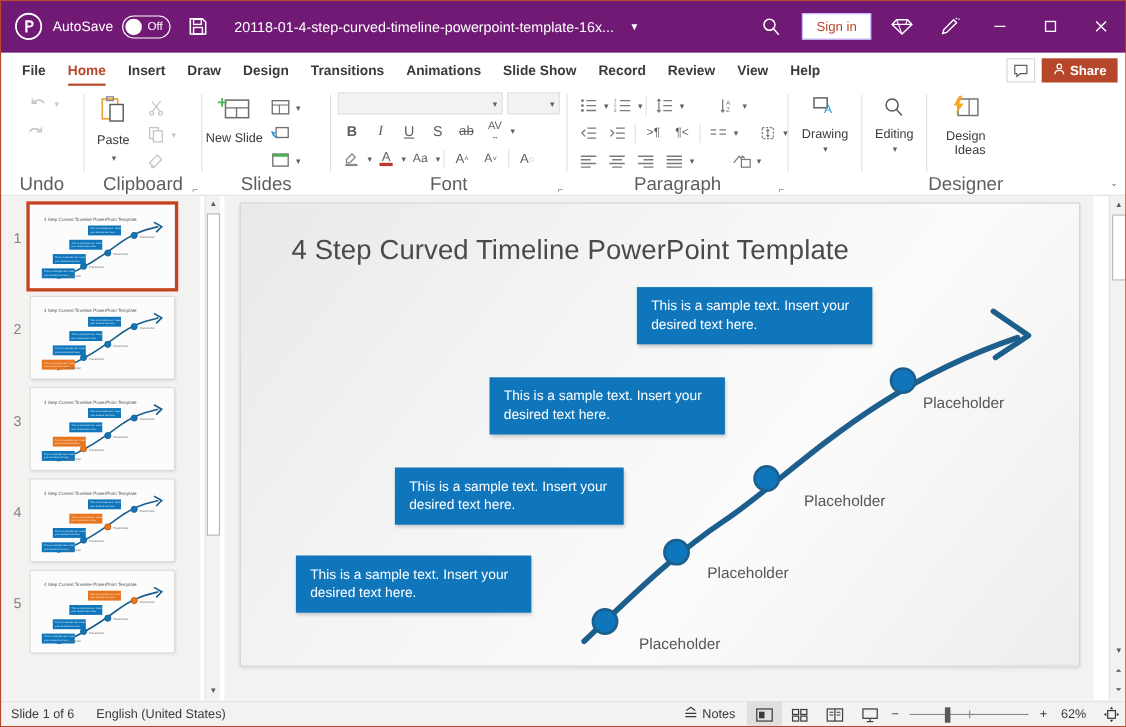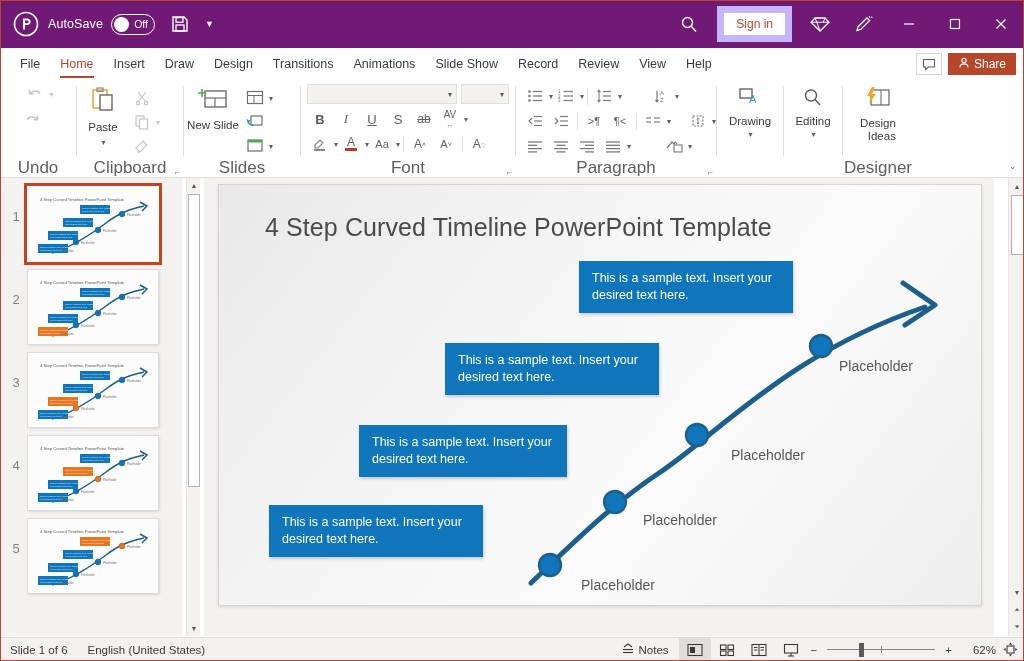--- a/index.html
+++ b/index.html
@@ -41,29 +41,30 @@
     color:#fff; font-size:13px; margin-left:22px; white-space:nowrap;
   }
   .title-caret { color:#fff; margin-left:14px; font-size:9px; }
   .tb-right { margin-left:auto; display:flex; align-items:center; height:48px; }
   .tb-btn {
     width:44px; height:48px; display:flex; align-items:center; justify-content:center;
     color:#fff;
   }
   .signin {
     background:#fff; color:#b7472a; font-size:12px; padding:4px 12px;
-    border:7px solid #c4b5fd; margin:0 6px; white-space:nowrap;
+    border:1px solid #c4b5fd; margin:0 6px; white-space:nowrap;
   }
   .win-btn { width:46px; height:48px; display:flex; align-items:center; justify-content:center; color:#fff; }
 
   
   .tabbar {
     position:absolute; left:0; top:48px; width:1024px; height:32px;
     background:#fff; display:flex; align-items:center; padding-left:10px;
     border-bottom:none;
+    font-weight:bold;
   }
   .tab {
     font-size:12.5px; color:#3b3a39; padding:0 10px; height:32px;
     display:flex; align-items:center; position:relative; white-space:nowrap;
   }
   .tab.active { color:#b7472a; }
   .tab.active:after {
     content:""; position:absolute; left:10px; right:10px; bottom:2px;
     height:2px; background:#b7472a;
   }
@@ -164,21 +165,21 @@
     border-top:1px solid #e1dfdd;
   }
   .st-item { padding:0 10px; height:24px; display:flex; align-items:center; white-space:nowrap; }
   .st-right { margin-left:auto; display:flex; align-items:center; }
   .viewbtn { width:32px; height:24px; display:flex; align-items:center; justify-content:center; color:#3b3a39; }
   .viewbtn.act { background:#e1dfdd; }
   .zoom-track { width:108px; height:24px; display:flex; align-items:center; position:relative; margin:0 6px; }
   .zoom-line { position:absolute; left:0; right:0; top:11px; height:1px; background:#8a8886; }
   .zoom-mid { position:absolute; left:54px; top:8px; width:1px; height:7px; background:#8a8886; }
   .zoom-knob { position:absolute; left:32px; top:5px; width:5px; height:14px; background:#5a5a5a; }
-  .zoom-pct { width:40px; text-align:right; font-size:11.5px; }
+  .zoom-pct { width:40px; text-align:center; font-size:11.5px; }
   .app-border { position:absolute; inset:0; border:1px solid #b7472a; pointer-events:none; }
 </style>
 </head>
 <body>
 
 <div class="app">
 
   <div class="titlebar">
     <div class="pp-logo">
       <svg width="26" height="26" viewBox="0 0 26 26">
@@ -191,20 +192,21 @@
       <div class="knob"></div>
       <span class="tg-txt">Off</span>
     </div>
     <div class="save-ic">
       <svg width="22" height="22" viewBox="0 0 22 22">
         <path d="M4 4h11l3 3v11H4V4z" fill="none" stroke="#fff" stroke-width="1.4"></path>
         <rect x="7" y="4.6" width="7" height="4.6" fill="none" stroke="#fff" stroke-width="1.3"></rect>
         <rect x="7" y="12" width="8" height="6" fill="none" stroke="#fff" stroke-width="1.3"></rect>
       </svg>
     </div>
+    <span class="doc-title">20118-01-4-step-curved-timeline-powerpoint-template-16x...</span>
     <span class="title-caret">▼</span>
 
     <div class="tb-right">
       <div class="tb-btn">
         <svg width="18" height="18" viewBox="0 0 18 18">
             <circle cx="7.5" cy="7.5" r="5" fill="none" stroke="#fff" stroke-width="1.4"></circle>
             <line x1="11" y1="11" x2="16" y2="16.5" stroke="#fff" stroke-width="1.4"></line>
           </svg>
       </div>
       <div class="signin">Sign in</div>

